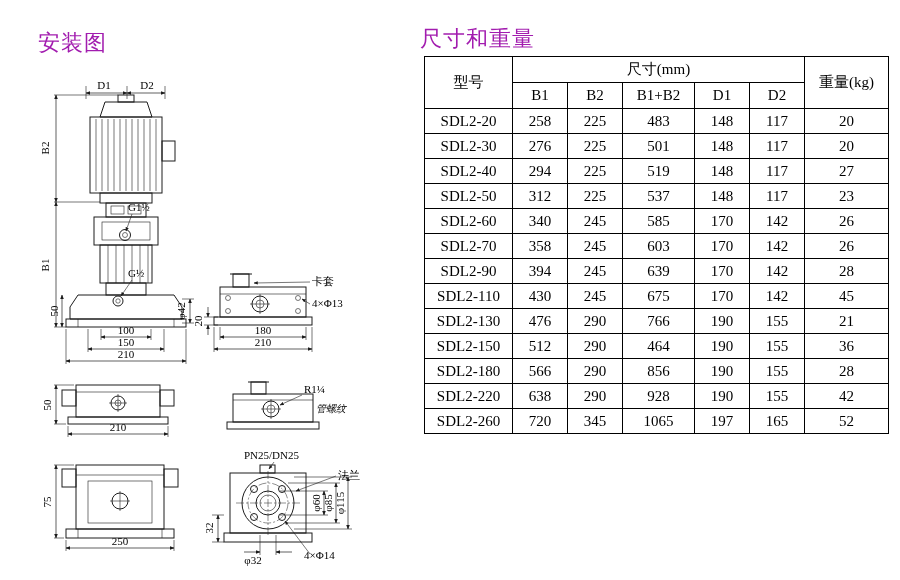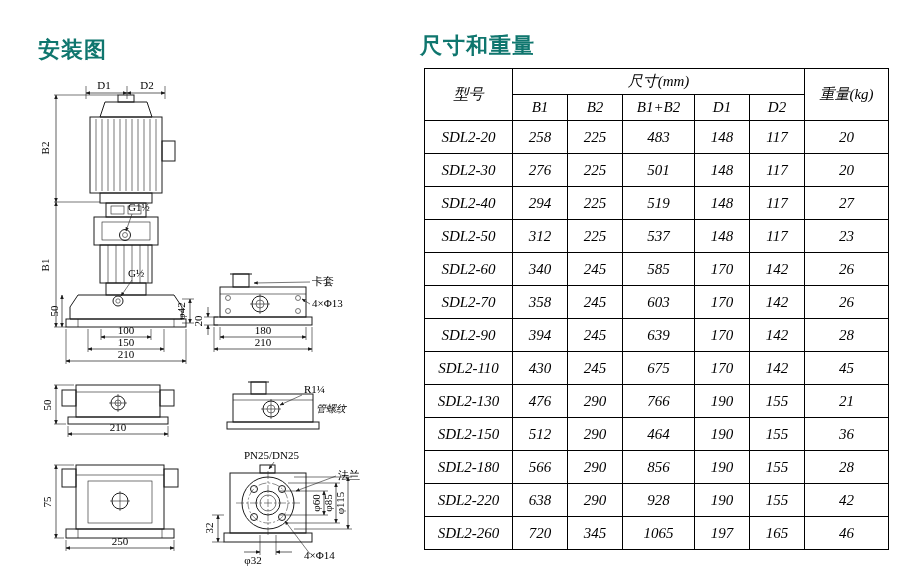--- a/index.html
+++ b/index.html
@@ -6,42 +6,40 @@
   html, body { margin: 0; padding: 0; }
   body {
     width: 900px; height: 580px;
     background: #ffffff; color: #000;
     font-family: "Liberation Serif", serif;
     overflow: hidden; position: relative;
   }
   .page-title {
     position: absolute;
     font-family: "Liberation Sans", sans-serif;
-    font-weight: bold; font-size: 22px; color: #0f766e;
+    font-weight: normal; font-size: 22px; color: #a21caf;
     letter-spacing: 1px;
-    margin-top: 7px;
   }
   #title-left  { left: 38px;  top: 28px; }
   #title-right { left: 420px; top: 24px; }
 
   table.dims {
-    position: absolute; left: 424px; top: 68px;
+    position: absolute; left: 424px; top: 56px;
     border-collapse: collapse; table-layout: fixed;
     background: #fff;
-    font-style: italic;
   }
   table.dims th, table.dims td {
     border: 1px solid #000;
     text-align: center; vertical-align: middle;
     font-weight: normal; font-size: 15px;
     padding: 0 2px; color: #000;
     font-family: "Liberation Serif", serif;
   }
   table.dims thead tr { height: 26px; }
-  table.dims tbody tr { height: 33px; }
+  table.dims tbody tr { height: 25px; }
 
   #diagram { position: absolute; left: 28px; top: 55px; }
   .ln   { fill: none; stroke: #1c1c1c; stroke-width: 1; }
   .thin { fill: none; stroke: #1c1c1c; stroke-width: 0.6; }
   .dim  { fill: none; stroke: #1c1c1c; stroke-width: 0.7; }
   .cl   { fill: none; stroke: #1c1c1c; stroke-width: 0.5; stroke-dasharray: 8 2 2 2; }
   .dimtxt { font-family: "Liberation Serif", serif; font-size: 11px; fill: #000; }
   .cjk    { font-size: 11px; }
   .cjk-note { font-family: "Liberation Serif", serif; font-size: 10px; font-style: italic; fill: #000; }
 </style>
@@ -403,16 +401,16 @@
     <td>155</td>
     <td>42</td>
   </tr>
       <tr>
     <td>SDL2-260</td>
     <td>720</td>
     <td>345</td>
     <td>1065</td>
     <td>197</td>
     <td>165</td>
-    <td>46</td>
+    <td>52</td>
   </tr>
     </tbody>
 </table>
 
 </body></html>

